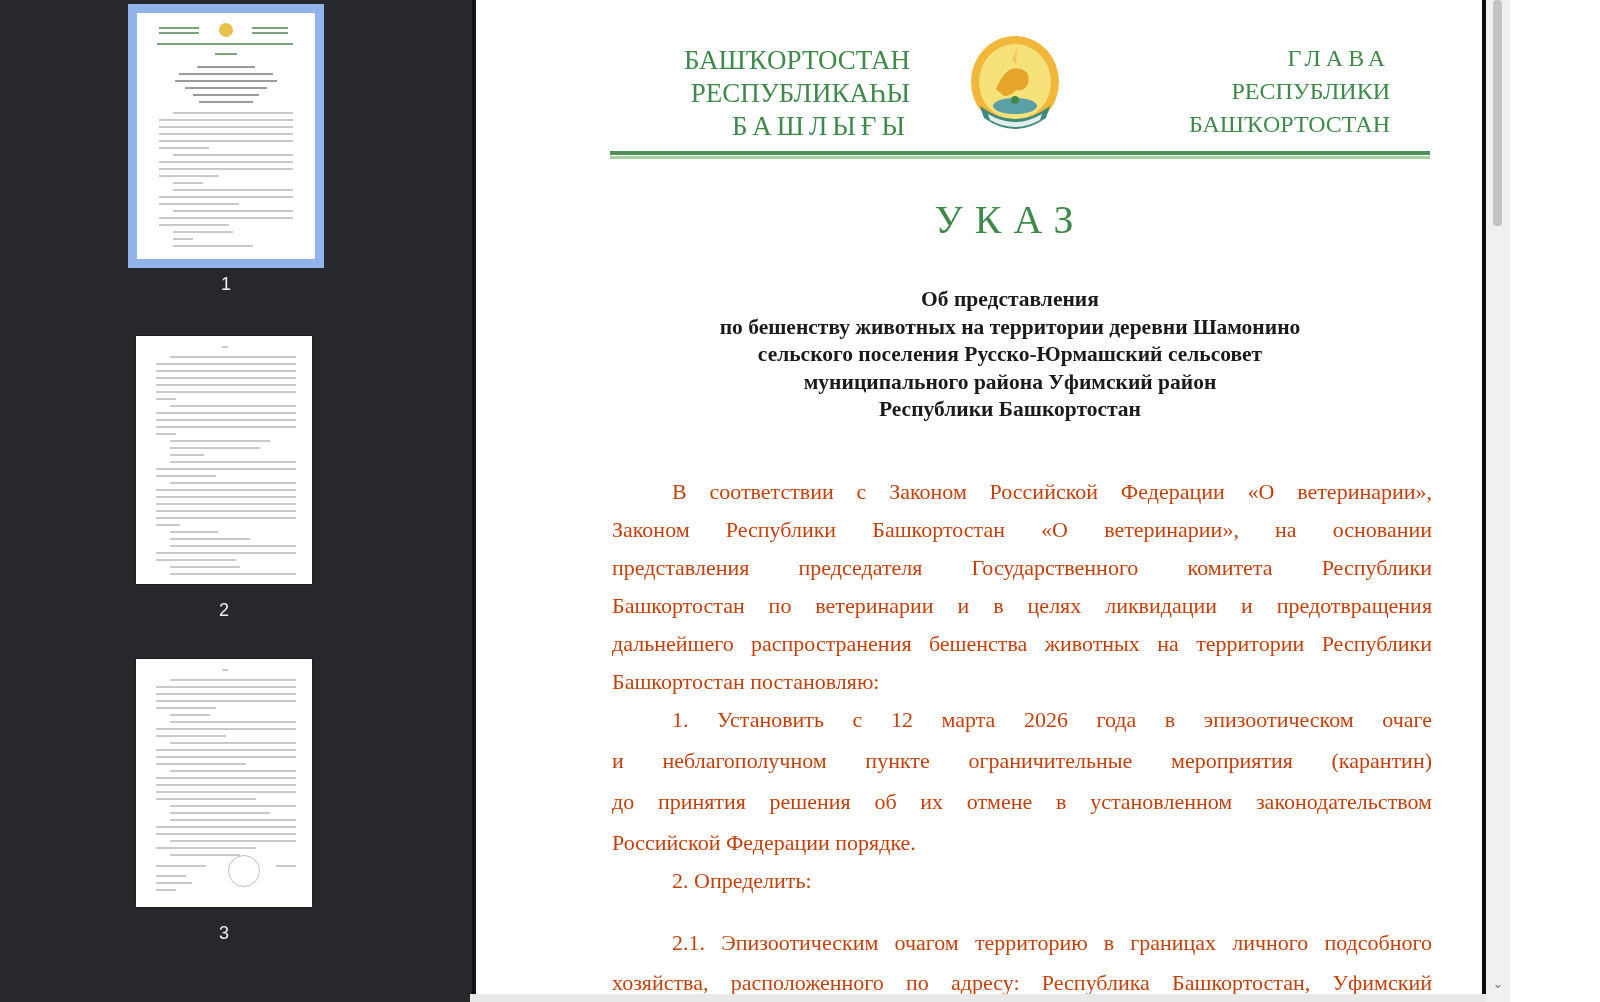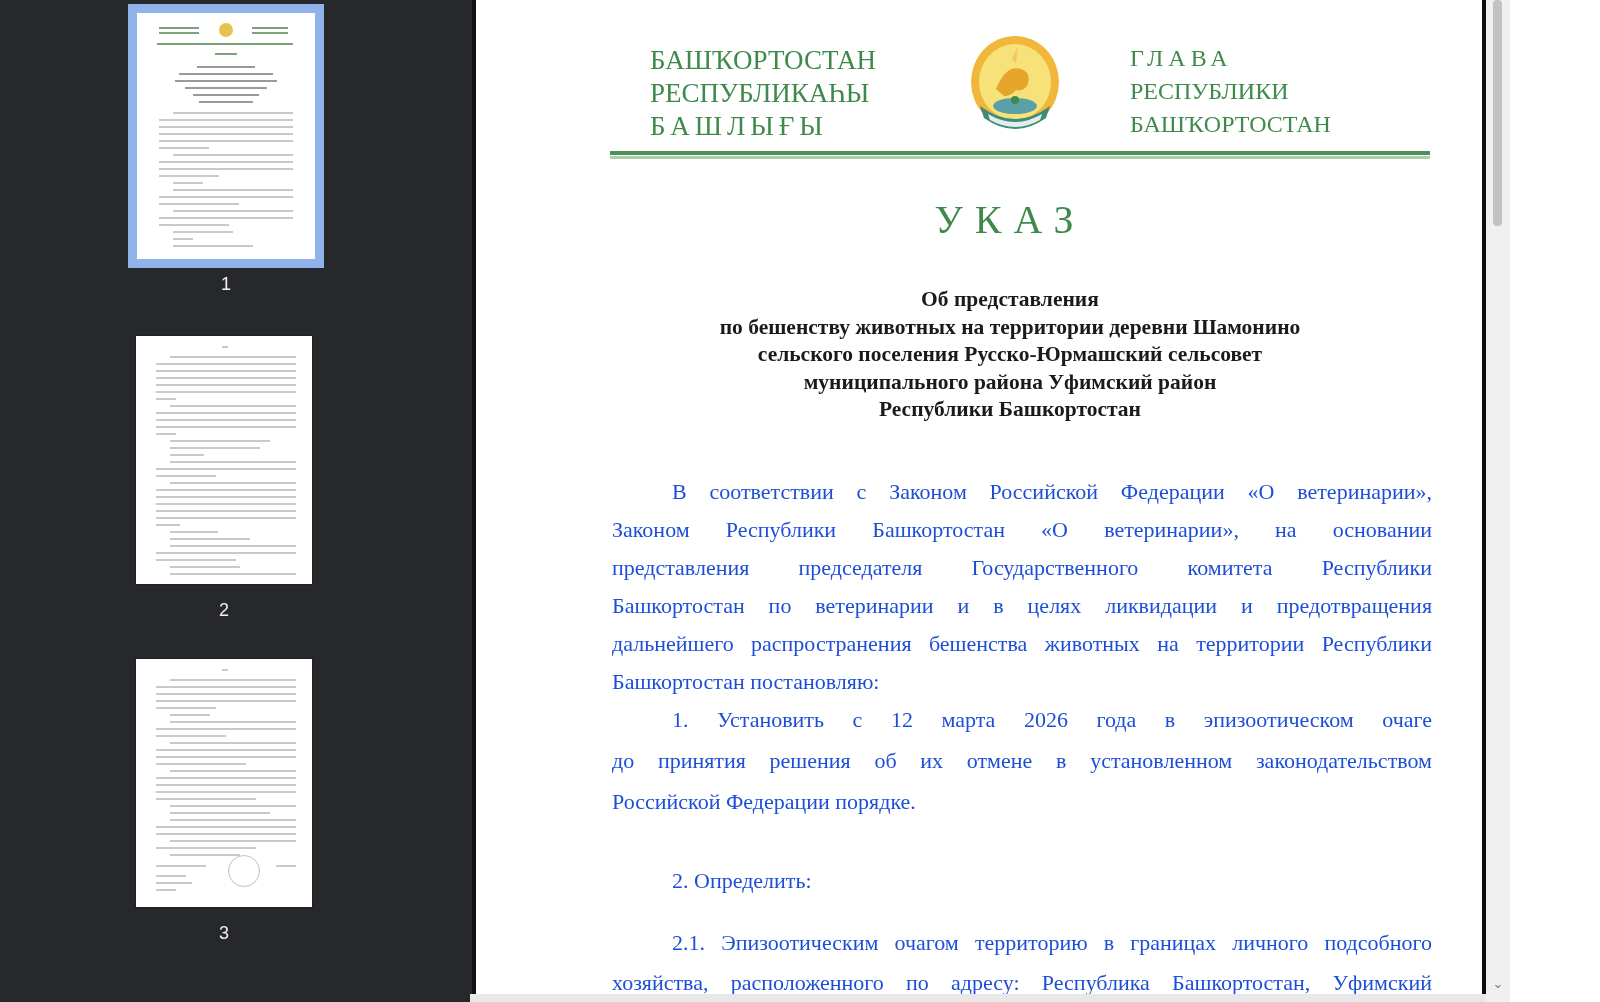--- a/index.html
+++ b/index.html
@@ -51,39 +51,39 @@
     background:#c2c2c2; border-radius:4px;
   }
   .scroll-down {
     position:absolute; left:1490px; top:976px; width:16px; height:16px;
     color:#7a7a7a; font-family:"DejaVu Sans", sans-serif; font-size:13px; text-align:center; line-height:16px;
   }
   .outer-right { position:absolute; left:1510px; top:0; width:90px; height:1002px; background:#ffffff; }
 
   
   .hdr-left, .hdr-right {
-    position:absolute; color:#3f8a4a; text-align:left; line-height:33px;
+    position:absolute; color:#3f8a4a; text-align:right; line-height:33px;
   }
   .hdr-left { left:650px; top:44px; width:260px; font-size:27px; }
   .hdr-right { left:1130px; top:42px; width:260px; font-size:24px; }
   .hdr-left .spaced, .hdr-right .spaced { letter-spacing:5px; }
   .emblem { position:absolute; left:966px; top:34px; width:98px; height:104px; }
   .rule1 { position:absolute; left:610px; top:151px; width:820px; height:4px; background:#4f8f58; }
   .rule2 { position:absolute; left:610px; top:156px; width:820px; height:3px; background:#a9cfa9; }
 
   .ukaz {
     position:absolute; left:860px; top:196px; width:300px; text-align:center;
     color:#3f8a4a; font-size:40px; letter-spacing:12px;
   }
   .title {
     position:absolute; left:640px; top:286px; width:740px; text-align:center;
     font-weight:bold; font-size:21.5px; line-height:27.5px; color:#1a1a1a;
   }
   .para {
-    position:absolute; left:612px; width:820px; font-size:22px; color:#1d4ed8;
+    position:absolute; left:612px; width:820px; font-size:22px; color:#c2410c;
     text-align:justify; text-align-last:auto;
   }
   .para .ln { display:block; height:38px; line-height:38px; text-align:justify; text-align-last:justify; white-space:nowrap; }
   .para .ln.last { text-align-last:left; }
   .para .ln.indent { padding-left:60px; }
 </style>
 </head>
 <body>
 
 <div class="sidebar">
@@ -245,20 +245,21 @@
   <span class="ln indent">В соответствии с Законом Российской Федерации «О ветеринарии»,</span>
   <span class="ln">Законом Республики Башкортостан «О ветеринарии», на основании</span>
   <span class="ln">представления председателя Государственного комитета Республики</span>
   <span class="ln">Башкортостан по ветеринарии и в целях ликвидации и предотвращения</span>
   <span class="ln">дальнейшего распространения бешенства животных на территории Республики</span>
   <span class="ln last">Башкортостан постановляю:</span>
 </div>
 
 <div class="para" style="top:699px;">
   <span class="ln indent" style="height:41px;line-height:41px">1. Установить с 12 марта 2026 года в эпизоотическом очаге</span>
+  <span class="ln" style="height:41px;line-height:41px">и неблагополучном пункте ограничительные мероприятия (карантин)</span>
   <span class="ln" style="height:41px;line-height:41px">до принятия решения об их отмене в установленном законодательством</span>
   <span class="ln last" style="height:41px;line-height:41px">Российской Федерации порядке.</span>
 </div>
 
 <div class="para" style="top:862px;">
   <span class="ln indent last">2. Определить:</span>
 </div>
 
 <div class="para" style="top:903px;margin-top:20px;">
   <span class="ln indent" style="height:40px;line-height:40px">2.1. Эпизоотическим очагом территорию в границах личного подсобного</span>

